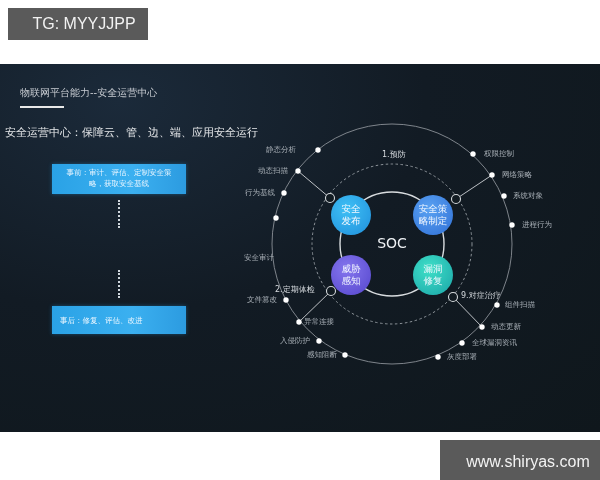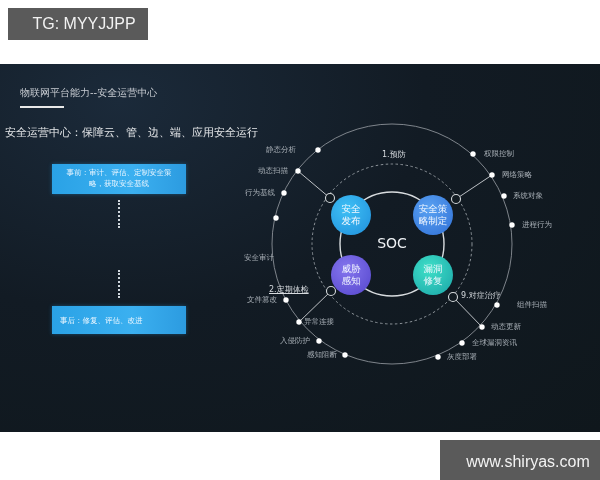--- a/index.html
+++ b/index.html
@@ -85,37 +85,37 @@
   </div>
   <div class="bubble" style="left:413px;top:191px;background:radial-gradient(circle at 40% 35%,#3fe0c8,#1aa5a8);">
     <span><span>漏洞</span><br><span>修复</span></span>
   </div>
   <div class="bubble" style="left:331px;top:191px;background:radial-gradient(circle at 40% 35%,#8576ee,#5445cc);">
     <span><span>威胁</span><br><span>感知</span></span>
   </div>
   <div id="soc-label">SOC</div>
 
   <div class="stage" style="left:382px;top:85px;">1.预防</div>
-  <div class="stage" style="left:269px;top:220px;text-decoration:underline;">2.定期体检</div>
+  <div class="stage" style="left:275px;top:220px;">2.定期体检</div>
   <div class="stage" style="left:461px;top:226px;">9.对症治疗</div>
 
   <div class="lbl" style="left:266px;top:81px;">静态分析</div>
   <div class="lbl" style="left:258px;top:102px;">动态扫描</div>
   <div class="lbl" style="left:245px;top:124px;">行为基线</div>
   <div class="lbl" style="left:244px;top:149px;margin-top:40px;">安全审计</div>
 
   <div class="lbl" style="left:484px;top:85px;">权限控制</div>
   <div class="lbl" style="left:502px;top:106px;">网络策略</div>
   <div class="lbl" style="left:513px;top:127px;">系统对象</div>
   <div class="lbl" style="left:522px;top:156px;">进程行为</div>
 
   <div class="lbl" style="left:247px;top:231px;">文件篡改</div>
   <div class="lbl" style="left:260px;top:253px;margin-left:44px;">异常连接</div>
   <div class="lbl" style="left:280px;top:272px;">入侵防护</div>
   <div class="lbl" style="left:307px;top:286px;">感知阻断</div>
 
-  <div class="lbl" style="left:505px;top:236px;margin-left:12px;">组件扫描</div>
+  <div class="lbl" style="left:505px;top:236px;">组件扫描</div>
   <div class="lbl" style="left:491px;top:258px;">动态更新</div>
   <div class="lbl" style="left:472px;top:274px;">全球漏洞资讯</div>
   <div class="lbl" style="left:447px;top:288px;">灰度部署</div>
 </div>
 
 <div id="wm-bottom" class="wm">www.shiryas.com</div>
 
 </body></html>

